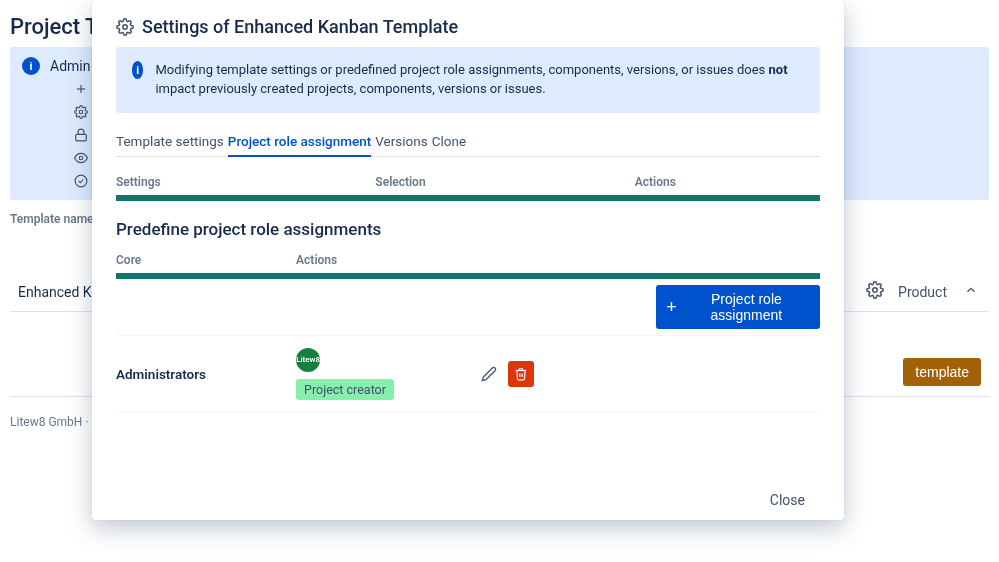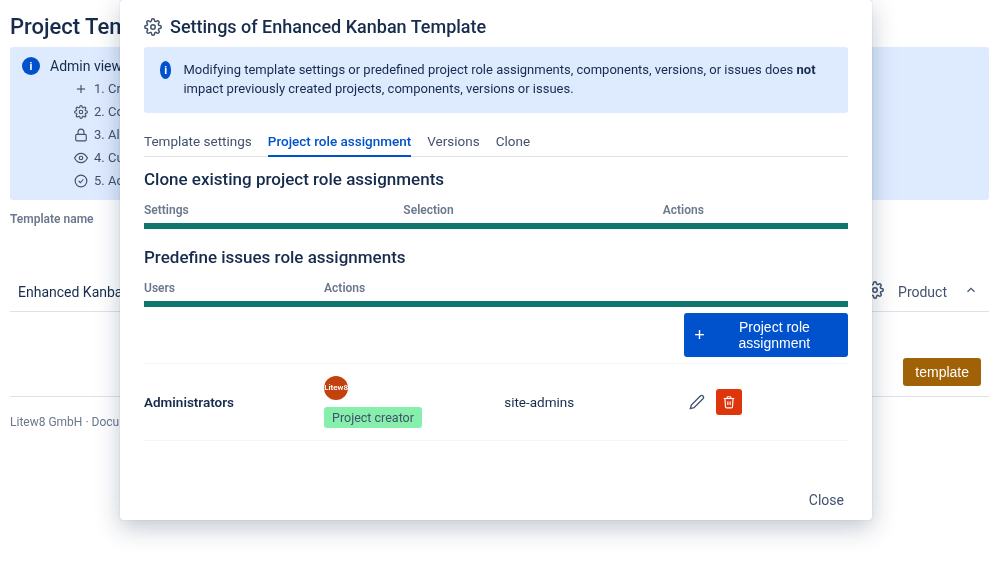--- a/index.html
+++ b/index.html
@@ -45,45 +45,45 @@
 .bg-new-template-row { display: flex; justify-content: flex-end; padding: 46px 8px 10px 8px; border-bottom: 1px solid #dfe1e6; }
 .bg-new-btn {
   background: #a16207; color: #fff; border: none; border-radius: 3px;
   padding: 6px 12px; font-size: 14px; cursor: pointer;
 }
 .bg-footer { color: #6b778c; font-size: 12px; margin-top: 18px; }
 
 
 .modal {
   position: absolute;
-  left: 120px; top: 0;
+  left: 92px; top: 0;
   width: 752px;
   height: 520px;
   background: #fff;
   border-radius: 3px;
   box-shadow: 0 8px 24px rgba(9,30,66,0.25), 0 0 1px rgba(9,30,66,0.3);
   display: flex;
   flex-direction: column;
 }
 .modal-header { display: flex; align-items: center; gap: 8px; padding: 16px 24px 10px 24px; }
 .modal-title { font-size: 18px; font-weight: 500; color: #172b4d; }
 .modal-body {
   flex: 1; overflow-y: auto; padding: 0 24px;
 }
-.modal-footer { display: flex; justify-content: flex-end; padding: 12px 28px; }
+.modal-footer { display: flex; justify-content: flex-end; padding: 12px 39px; }
 
 .alert {
   background: #deebff; border-radius: 3px; padding: 14px 16px;
   display: flex; gap: 12px; margin-bottom: 14px;
 }
 .alert-text { color: #172b4d; font-size: 13px; line-height: 1.45; }
 .alert-text b { font-weight: 700; }
 
 .tabs {
-  display: flex; gap: 16px; border-bottom: 1px solid #dfe1e6;
+  display: flex; gap: 4px; border-bottom: 1px solid #dfe1e6;
   margin-bottom: 12px;
 }
 .tab {
   padding: 6px 0; font-size: 13.5px; color: #42526e; cursor: pointer;
   border-bottom: 2px solid transparent; margin-bottom: -1px;
 }
 .tab.active { color: #0052cc; border-bottom-color: #0052cc; font-weight: 500; }
 
 .section-title { font-size: 17px; font-weight: 500; color: #172b4d; margin: 6px 0 8px 0; }
 
@@ -118,21 +118,21 @@
   padding: 6px 10px; font-size: 14px; font-weight: 500; cursor: pointer;
   display: inline-flex; align-items: center; gap: 6px;
 }
 .primary-btn .plus { font-size: 18px; line-height: 1; }
 
 .chip {
   display: inline-block; background: #86efac; color: #42526e;
   border-radius: 3px; padding: 3px 8px; font-size: 12.5px; margin: 2px 4px 2px 0;
 }
 .avatar {
-  width: 24px; height: 24px; border-radius: 50%; background: #c2410c;
+  width: 24px; height: 24px; border-radius: 50%; background: #15803d;
   color: #fff; font-size: 8px; display: inline-flex; align-items: center;
   justify-content: center; margin: 2px 4px 2px 0; font-weight: 600;
 }
 .users-cell { display: flex; flex-direction: column; align-items: flex-start; gap: 3px; }
 
 .close-link { color: #42526e; font-size: 14px; cursor: pointer; }
 
 
 .modal-body::-webkit-scrollbar { width: 10px; }
 .modal-body::-webkit-scrollbar-thumb { background: #c1c7d0; border-radius: 5px; }
@@ -239,33 +239,32 @@
       </span>
     </div>
 
     <div class="tabs">
       <div class="tab">Template settings</div>
       <div class="tab active">Project role assignment</div>
       <div class="tab">Versions</div>
       <div class="tab">Clone</div>
     </div>
 
-    <div class="section-title">Clone existing project role assignments</div>
     <div class="tbl">
       <div class="tbl-head clone-grid">
         <span class="th">Settings</span>
         <span class="th">Selection</span>
         <span class="th">Actions</span>
       </div>
     </div>
 
-    <div class="section-title" style="margin-top:18px">Predefine issues role assignments</div>
+    <div class="section-title" style="margin-top:18px">Predefine project role assignments</div>
     <div class="tbl">
       <div class="tbl-head predef-grid">
-        <span class="th">Users</span>
+        <span class="th">Core</span>
         <span class="th">Actions</span>
       </div>
 
       <div class="tbl-row predef-grid">
         <span></span>
           <span></span>
           <span></span>
         <div>
           <button class="primary-btn">
             <span class="plus">+</span>
@@ -273,21 +272,20 @@
           </button>
         </div>
       </div>
 
       <div class="tbl-row predef-grid role-row">
         <span class="cell" style="font-weight:600">Administrators</span>
         <div class="users-cell">
           <span class="avatar">Litew8</span>
           <span class="chip">Project creator</span>
         </div>
-        <span class="cell">site-admins</span>
         <div class="actions">
           <span class="icon-btn edit">
             <svg width="16" height="16" viewBox="0 0 24 24" fill="none" stroke="#42526e" stroke-width="2">
                 <path d="M17 3a2.83 2.83 0 0 1 4 4L7.5 20.5 2 22l1.5-5.5L17 3z"></path>
               </svg>
           </span>
           <span class="icon-btn delete">
             <svg width="14" height="14" viewBox="0 0 24 24" fill="none" stroke="#fff" stroke-width="2">
                 <polyline points="3 6 5 6 21 6"></polyline>
                 <path d="M19 6l-1 14a2 2 0 0 1-2 2H8a2 2 0 0 1-2-2L5 6"></path>

